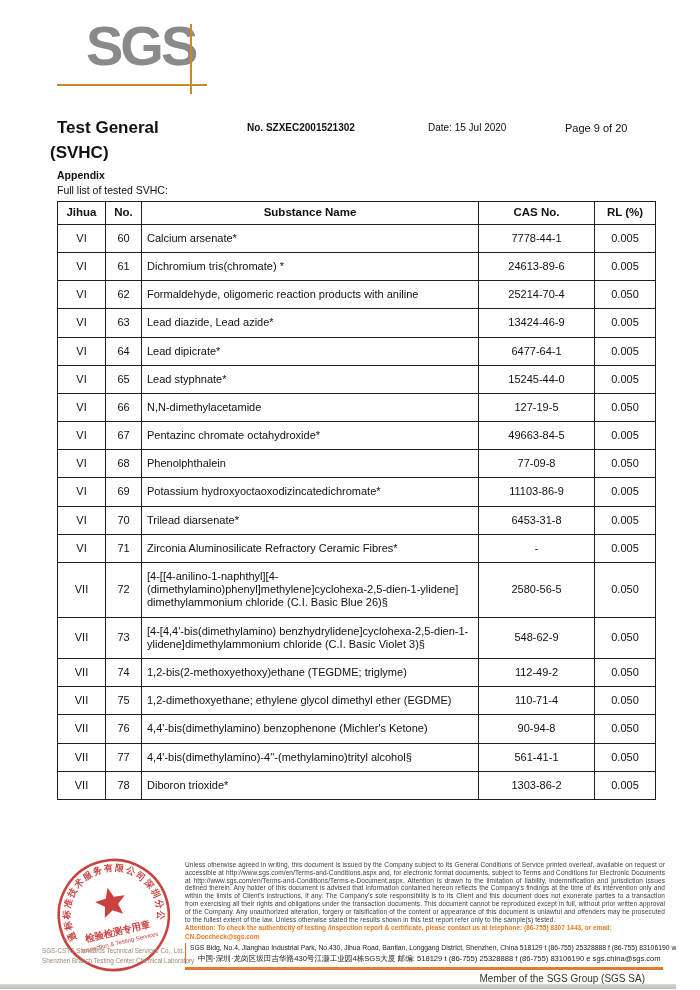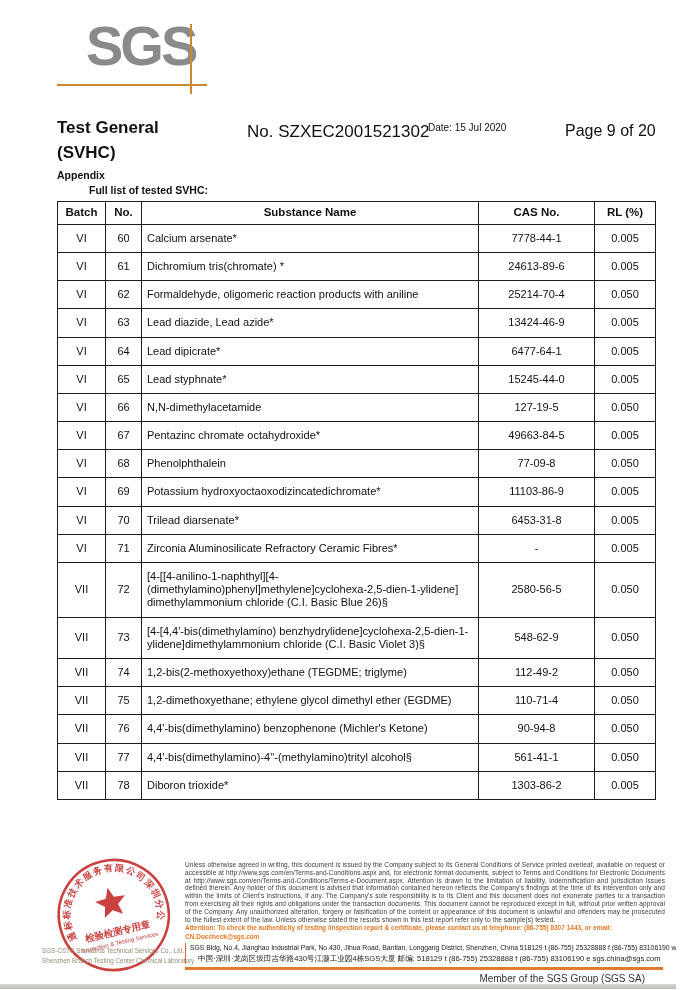--- a/index.html
+++ b/index.html
@@ -6,27 +6,27 @@
   body{width:700px;height:990px;background:#ffffff;font-family:"Liberation Sans",sans-serif;color:#111;}
   .page{position:relative;width:676px;height:990px;background:#fff;overflow:hidden;}
 
   
   .logo{position:absolute;left:86px;top:18px;font-size:56px;font-weight:800;letter-spacing:-3px;color:#8a8a8a;line-height:1;}
   .logo-hline{position:absolute;left:57px;top:84px;width:150px;height:2px;background:#c98a2e;}
   .logo-vline{position:absolute;left:190px;top:24px;width:2px;height:70px;background:#c98a2e;}
 
   
   .title{position:absolute;left:57px;top:118px;font-size:17px;font-weight:700;}
-  .subtitle{position:absolute;left:57px;top:143px;font-size:17px;font-weight:700;}
-  .report-no{position:absolute;left:247px;top:122px;font-size:17px;}
+  .subtitle{position:absolute;left:50px;top:143px;font-size:17px;font-weight:700;}
+  .report-no{position:absolute;left:247px;top:122px;font-size:10px;font-weight:bold;}
   .report-date{position:absolute;left:428px;top:122px;font-size:10px;}
-  .report-page{position:absolute;left:565px;top:122px;font-size:16px;}
+  .report-page{position:absolute;left:565px;top:122px;font-size:11px;}
 
   .appendix{position:absolute;left:57px;top:169px;font-size:10.5px;font-weight:700;}
-  .list-label{position:absolute;left:57px;top:184px;font-size:10.5px;font-weight:700;margin-left:32px;}
+  .list-label{position:absolute;left:57px;top:184px;font-size:10.5px;font-weight:400;}
 
   
   table.svhc{position:absolute;left:57px;top:201px;width:598px;border-collapse:collapse;table-layout:fixed;}
   table.svhc th,table.svhc td{border:1.6px solid #1f1f1f;font-size:11px;line-height:1.2;vertical-align:middle;overflow-wrap:break-word;word-wrap:break-word;}
   table.svhc th{font-weight:700;padding:4px 2px;text-align:center;font-size:11.5px;}
   table.svhc td{padding:7px 5px;text-align:center;}
   table.svhc td.col-substance{text-align:left;margin-top:15px;}
   .w-batch{width:48px;} .w-no{width:36px;} .w-substance{width:337px;} .w-cas{width:116px;} .w-rl{width:61px;}
 
   
@@ -66,21 +66,21 @@
   <table class="svhc">
     <colgroup>
       <col class="w-batch">
         <col class="w-no">
         <col class="w-substance">
         <col class="w-cas">
         <col class="w-rl">
     </colgroup>
     <thead>
       <tr>
-        <th>Batch</th>
+        <th>Jihua</th>
         <th>No.</th>
         <th>Substance Name</th>
         <th>CAS No.</th>
         <th>RL (%)</th>
       </tr>
     </thead>
     <tbody>
         <tr>
           <td class="col-batch">VI</td>
           <td class="col-no">60</td>

